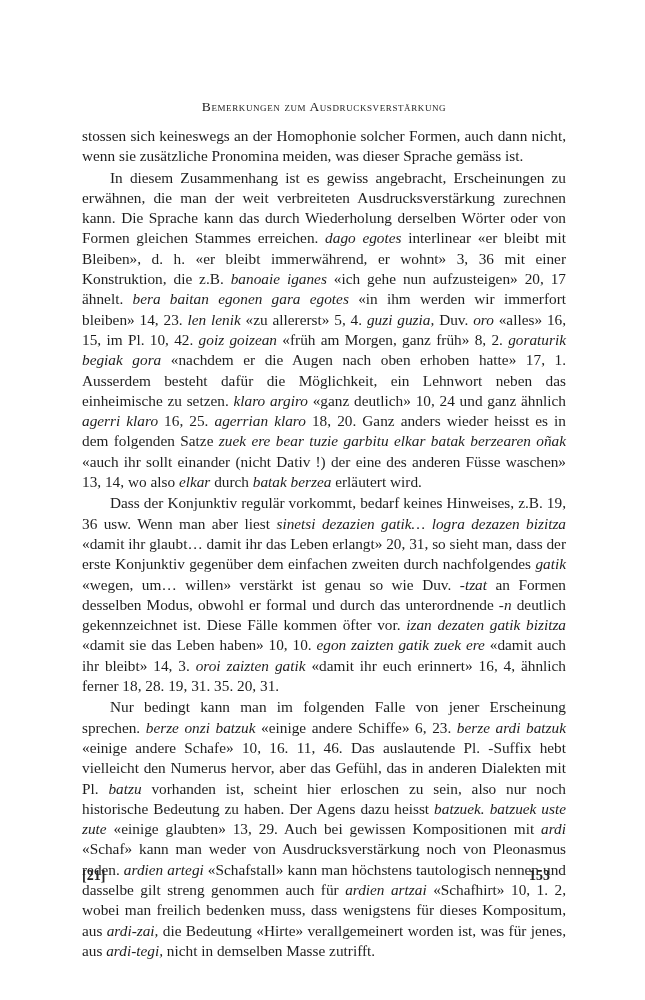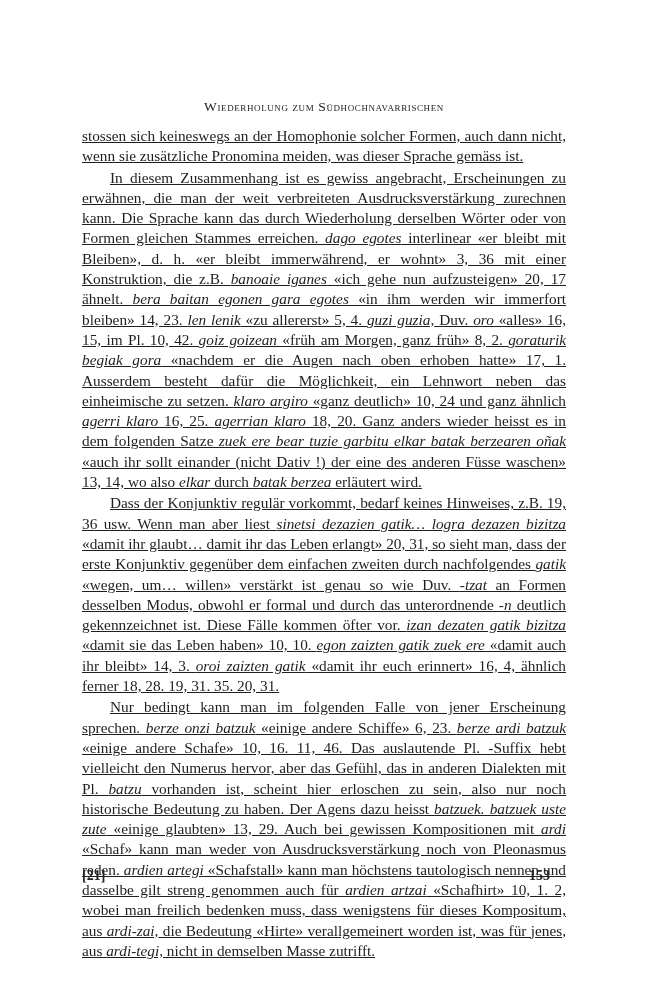--- a/index.html
+++ b/index.html
@@ -4,35 +4,35 @@
 <style>
   html, body { margin: 0; padding: 0; background: #ffffff; }
   body { width: 645px; height: 1000px; position: relative; overflow: hidden;
          font-family: "DejaVu Serif", "Liberation Serif", serif; color: #1e1e1e; }
   .page { position: absolute; left: 82px; top: 0; width: 484px; }
   .running-head { position: absolute; top: 99px; left: 0; width: 484px; text-align: center;
                   font-family: "Liberation Serif", serif; font-size: 13.5px; letter-spacing: 0.6px;
                   font-variant: small-caps; color: #222; }
   .body-text { position: absolute; top: 126px; left: 0; width: 484px;
                font-family: "Liberation Serif", serif; font-size: 15.3px; line-height: 20.3px;
-               text-align: justify; hyphens: none; text-decoration: underline; }
+               text-align: justify; hyphens: none; }
   .body-text p { margin: 0; }
   .body-text p + p { margin-top: 1px; }
   .body-text p.indent { text-indent: 28px; }
   .body-text i { font-style: italic; }
   .footer { position: absolute; top: 868px; left: 0; width: 484px; height: 20px;
             font-family: "Liberation Serif", serif; font-size: 14px; font-weight: bold; color: #222; }
   .footer .left { position: absolute; left: 0; top: 0; }
   .footer .right { position: absolute; right: 16px; top: 0; margin-left: 8px; }
 </style>
 </head>
 <body>
 
 <div class="page">
-  <div class="running-head">Wiederholung zum Südhochnavarrischen</div>
+  <div class="running-head">Bemerkungen zum Ausdrucksverstärkung</div>
   <div class="body-text" id="body-text">
       <p><span>stossen sich keineswegs an der Homophonie solcher Formen, auch dann nicht, wenn sie zusätzliche Pronomina meiden, was dieser Sprache gemäss ist.</span></p>
       <p class="indent"><span>In diesem Zusammenhang ist es gewiss angebracht, Erscheinungen zu erwähnen, die man der weit verbreiteten Ausdrucksverstärkung zurechnen kann. Die Sprache kann das durch Wiederholung derselben Wörter oder von Formen gleichen Stammes erreichen. </span><i>dago egotes</i><span> interlinear «er bleibt mit Bleiben», d. h. «er bleibt immerwährend, er wohnt» 3, 36 mit einer Konstruktion, die z.B. </span><i>banoaie iganes</i><span> «ich gehe nun aufzusteigen» 20, 17 ähnelt. </span><i>bera baitan egonen gara egotes</i><span> «in ihm werden wir immerfort blei­ben» 14, 23. </span><i>len lenik</i><span> «zu allererst» 5, 4. </span><i>guzi guzia,</i><span> Duv. </span><i>oro</i><span> «alles» 16, 15, im Pl. 10, 42. </span><i>goiz goizean</i><span> «früh am Morgen, ganz früh» 8, 2. </span><i>goraturik begiak gora</i><span> «nachdem er die Augen nach oben erhoben hatte» 17, 1. Ausserdem besteht dafür die Möglichkeit, ein Lehnwort neben das einheimische zu setzen. </span><i>klaro argiro</i><span> «ganz deutlich» 10, 24 und ganz ähnlich </span><i>agerri klaro</i><span> 16, 25. </span><i>agerrian klaro</i><span> 18, 20. Ganz anders wieder heisst es in dem folgenden Satze </span><i>zuek ere bear tuzie garbitu elkar batak berzearen oñak</i><span> «auch ihr sollt einander (nicht Dativ !) der eine des anderen Füsse waschen» 13, 14, wo also </span><i>elkar</i><span> durch </span><i>batak berzea</i><span> erläutert wird.</span></p>
       <p class="indent"><span>Dass der Konjunktiv regulär vorkommt, bedarf keines Hinweises, z.B. 19, 36 usw. Wenn man aber liest </span><i>sinetsi dezazien gatik… logra dezazen bizitza</i><span> «damit ihr glaubt… damit ihr das Leben erlangt» 20, 31, so sieht man, dass der erste Konjunktiv gegenüber dem einfachen zweiten durch nachfolgendes </span><i>gatik</i><span> «wegen, um… willen» verstärkt ist genau so wie Duv. </span><i>-tzat</i><span> an Formen desselben Modus, obwohl er formal und durch das unter­ordnende </span><i>-n</i><span> deutlich gekennzeichnet ist. Diese Fälle kommen öfter vor. </span><i>izan dezaten gatik bizitza</i><span> «damit sie das Leben haben» 10, 10. </span><i>egon zaizten gatik zuek ere</i><span> «damit auch ihr bleibt» 14, 3. </span><i>oroi zaizten gatik</i><span> «damit ihr euch erinnert» 16, 4, ähnlich ferner 18, 28. 19, 31. 35. 20, 31.</span></p>
       <p class="indent"><span>Nur bedingt kann man im folgenden Falle von jener Erscheinung sprechen. </span><i>berze onzi batzuk</i><span> «einige andere Schiffe» 6, 23. </span><i>berze ardi batzuk</i><span> «einige andere Schafe» 10, 16. 11, 46. Das auslautende Pl. -Suffix hebt vielleicht den Numerus hervor, aber das Gefühl, das in anderen Dialekten mit Pl. </span><i>batzu</i><span> vorhanden ist, scheint hier erloschen zu sein, also nur noch historische Bedeutung zu haben. Der Agens dazu heisst </span><i>batzuek. batzuek uste zute</i><span> «einige glaubten» 13, 29. Auch bei gewissen Kompositionen mit </span><i>ardi</i><span> «Schaf» kann man weder von Ausdrucksverstärkung noch von Pleonas­mus reden. </span><i>ardien artegi</i><span> «Schafstall» kann man höchstens tautologisch nennen und dasselbe gilt streng genommen auch für </span><i>ardien artzai</i><span> «Schafhirt» 10, 1. 2, wobei man freilich bedenken muss, dass wenigstens für dieses Kompositum, aus </span><i>ardi-zai,</i><span> die Bedeutung «Hirte» verallgemeinert worden ist, was für jenes, aus </span><i>ardi-tegi,</i><span> nicht in demselben Masse zutrifft.</span></p>
     </div>
   <div class="footer">
     <span class="left">[21]</span>
     <span class="right">153</span>
   </div>

